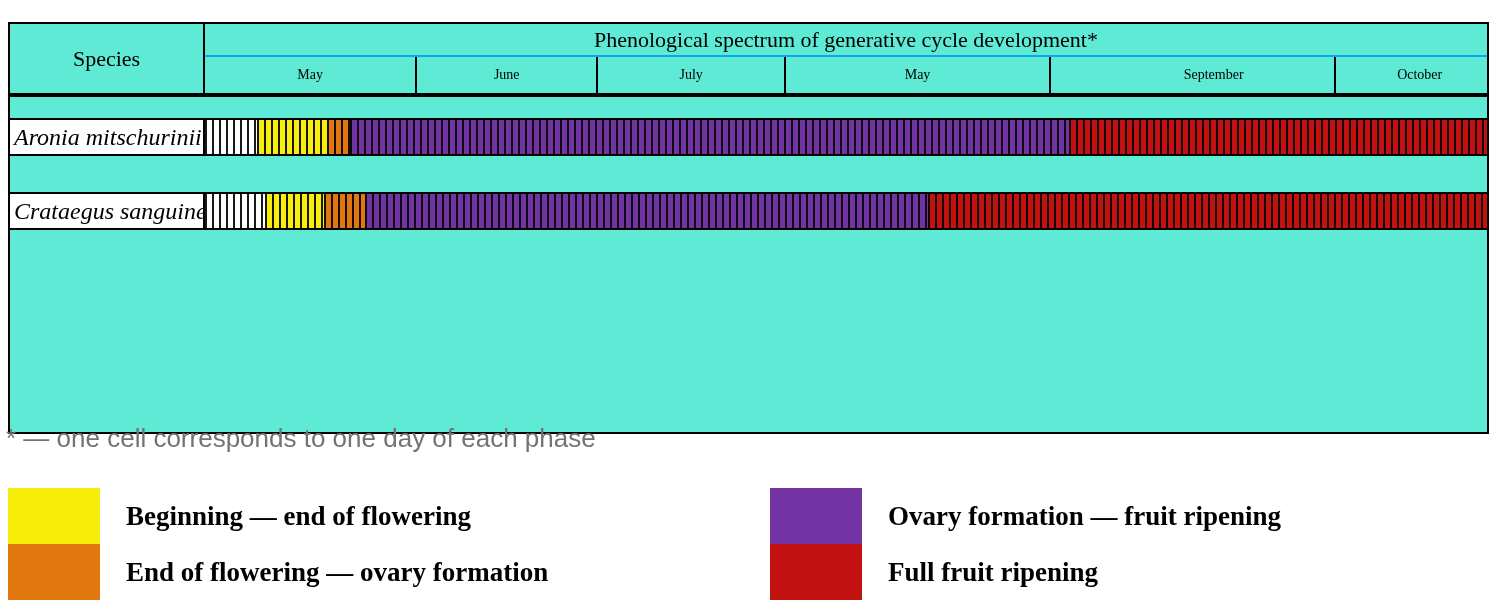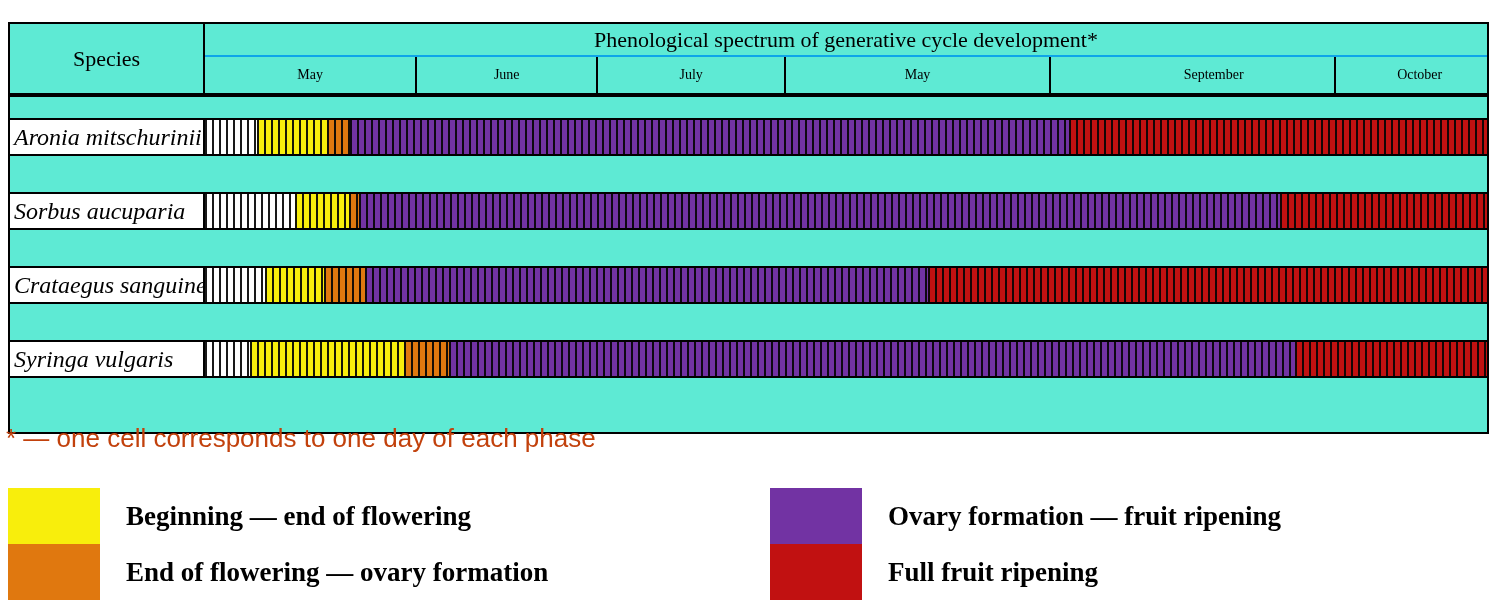--- a/index.html
+++ b/index.html
@@ -40,21 +40,21 @@
   }
   .bar { flex:1; display:flex; min-width:0; }
   .seg {
     height:100%;
     background-image:repeating-linear-gradient(90deg,
       rgba(5,5,5,0.92) 0px, rgba(5,5,5,0.92) 1.6px,
       transparent 1.6px, transparent 7px);
   }
   .footnote {
     position:absolute; left:6px; top:423px;
-    font-family:"Liberation Sans", sans-serif; font-size:26px; color:#c2410c;
+    font-family:"Liberation Sans", sans-serif; font-size:26px; color:#737373;
   }
   .legend { position:absolute; left:0; top:488px; width:1498px; }
   .legend-col { position:absolute; top:0; }
   .legend-col.left { left:8px; }
   .legend-col.right { left:770px; }
   .legend-item { display:flex; height:56px; }
   .legend-swatch { width:92px; flex:0 0 92px; }
   .legend-label {
     display:flex; align-items:center; margin-left:26px;
     font-size:27px; white-space:nowrap;font-weight:bold;
@@ -84,47 +84,27 @@
           <div class="row-label">Aronia mitschurinii</div>
           <div class="bar">
             <div class="seg" style="flex-grow: 52; background-color: rgb(255, 255, 255);"></div>
             <div class="seg" style="flex-grow: 70; background-color: rgb(248, 238, 12);"></div>
             <div class="seg" style="flex-grow: 23; background-color: rgb(224, 120, 15);"></div>
             <div class="seg" style="flex-grow: 720; background-color: rgb(114, 51, 163);"></div>
             <div class="seg" style="flex-grow: 419; background-color: rgb(193, 17, 17);"></div>
           </div>
         </div>
         <div class="row">
-          <div class="row-label">Sorbus aucuparia</div>
-          <div class="bar">
-            <div class="seg" style="flex-grow: 90; background-color: rgb(255, 255, 255);"></div>
-            <div class="seg" style="flex-grow: 54; background-color: rgb(248, 238, 12);"></div>
-            <div class="seg" style="flex-grow: 10; background-color: rgb(224, 120, 15);"></div>
-            <div class="seg" style="flex-grow: 923; background-color: rgb(114, 51, 163);"></div>
-            <div class="seg" style="flex-grow: 207; background-color: rgb(193, 17, 17);"></div>
-          </div>
-        </div>
-        <div class="row">
           <div class="row-label">Crataegus sanguinea</div>
           <div class="bar">
             <div class="seg" style="flex-grow: 60; background-color: rgb(255, 255, 255);"></div>
             <div class="seg" style="flex-grow: 59; background-color: rgb(248, 238, 12);"></div>
             <div class="seg" style="flex-grow: 41; background-color: rgb(224, 120, 15);"></div>
             <div class="seg" style="flex-grow: 564; background-color: rgb(114, 51, 163);"></div>
             <div class="seg" style="flex-grow: 560; background-color: rgb(193, 17, 17);"></div>
-          </div>
-        </div>
-        <div class="row">
-          <div class="row-label">Syringa vulgaris</div>
-          <div class="bar">
-            <div class="seg" style="flex-grow: 45; background-color: rgb(255, 255, 255);"></div>
-            <div class="seg" style="flex-grow: 154; background-color: rgb(248, 238, 12);"></div>
-            <div class="seg" style="flex-grow: 45; background-color: rgb(224, 120, 15);"></div>
-            <div class="seg" style="flex-grow: 848; background-color: rgb(114, 51, 163);"></div>
-            <div class="seg" style="flex-grow: 192; background-color: rgb(193, 17, 17);"></div>
           </div>
         </div>
       </div>
   </div>
 
   <div class="footnote">* — one cell corresponds to one day of each phase</div>
 
   <div class="legend">
     <div class="legend-col left" id="legend-col-0">
         <div class="legend-item">

